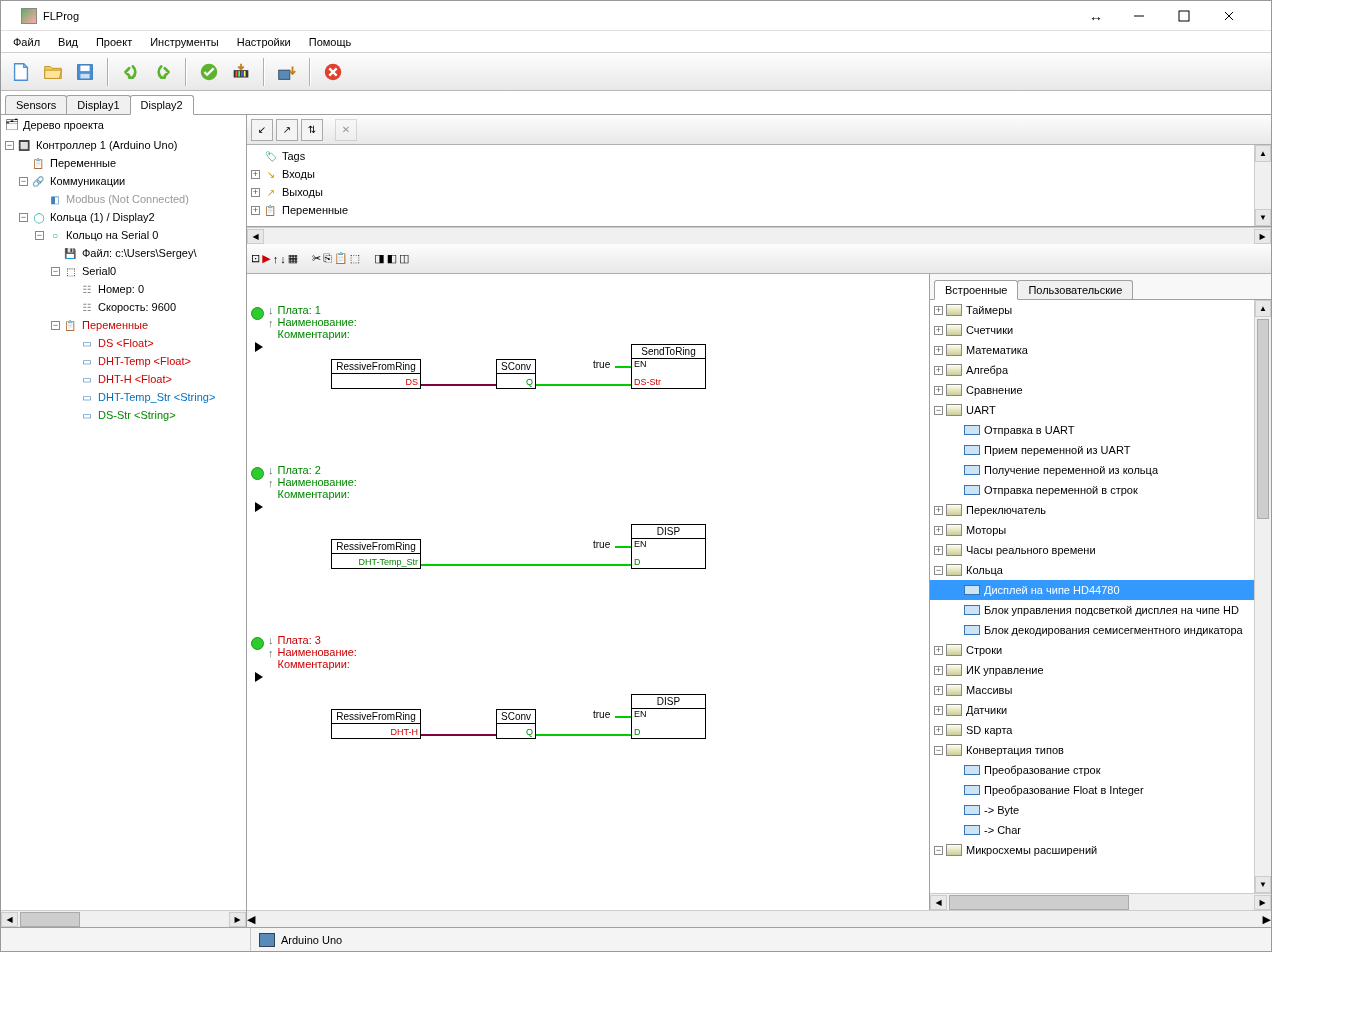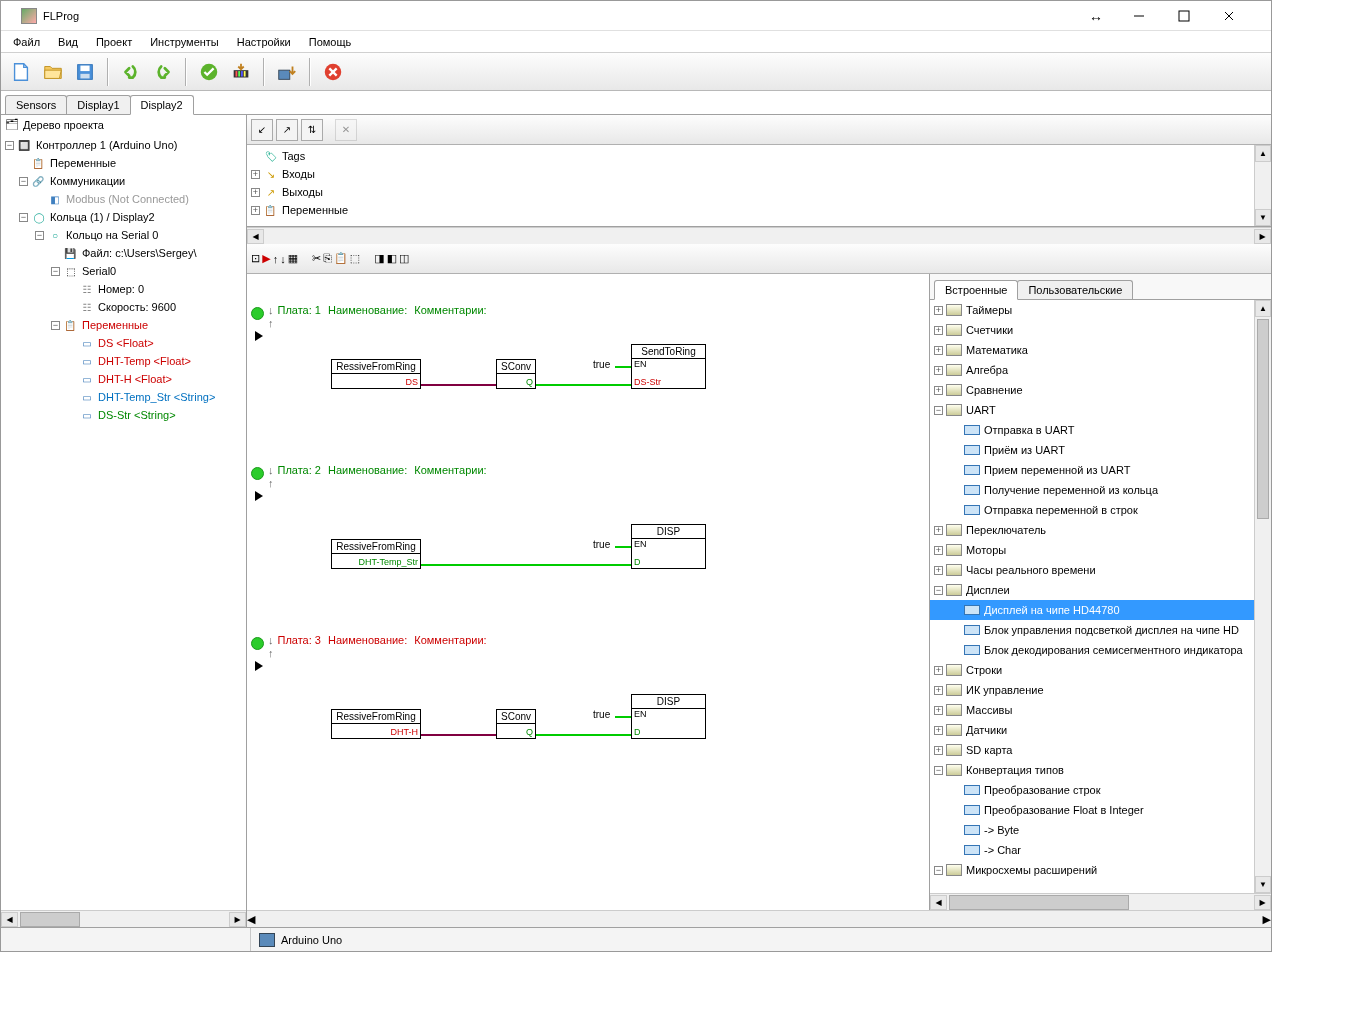--- a/index.html
+++ b/index.html
@@ -39,21 +39,21 @@
 .tagstree{flex:1;padding:2px 0;}
 .tagspane .vscroll{width:17px;background:#f0f0f0;border-left:1px solid #ccc;display:flex;flex-direction:column;}
 .vsbtn{height:17px;background:#e8e8e8;border:1px solid #ccc;font-size:8px;display:flex;align-items:center;justify-content:center;}
 .canvas-toolbar{height:30px;background:linear-gradient(#fdfdfd,#e8e8e8);border-bottom:1px solid #b0b0b0;display:flex;align-items:center;padding:0 4px;gap:2px;}
 .canvas-area{flex:1;display:flex;overflow:hidden;}
 .canvas{flex:1;background:#fff;position:relative;overflow:auto;}
 .board{position:absolute;left:4px;}
 .board-head{display:flex;align-items:flex-start;gap:4px;}
 .greendot{width:13px;height:13px;border-radius:50%;background:#2bcc2b;border:1px solid #1a9a1a;margin-top:3px;}
 .arrows{display:flex;flex-direction:column;gap:1px;font-size:9px;color:#666;}
-.board-text{display:flex;flex-direction:row;gap:7px;color:#008800;font-size:10px;}
+.board-text{display:flex;flex-direction:column;gap:0;color:#008800;font-size:10px;}
 .board-text.red{color:#cc0000;}
 .tri{width:0;height:0;border-left:8px solid #000;border-top:5px solid transparent;border-bottom:5px solid transparent;margin-left:4px;margin-top:2px;}
 .fblock{position:absolute;border:1px solid #000;background:#fff;}
 .fblock .fhead{background:#fff;border-bottom:1px solid #000;text-align:center;font-size:10px;padding:1px 2px;}
 .fblock .port{position:absolute;font-size:9px;}
 .wire{position:absolute;height:2px;}
 .wire.maroon{background:#800040;}
 .wire.green{background:#00cc00;}
 .libpane{width:342px;border-left:1px solid #a0a0a0;display:flex;flex-direction:column;background:#fff;}
 .libtabs{height:26px;display:flex;align-items:flex-end;padding-left:4px;border-bottom:1px solid #a0a0a0;background:#f8f8f8;}
@@ -497,26 +497,20 @@
                 <div class="librow">
                   <span style="width:18px;flex-shrink:0"></span>
                   <span class="nw2"></span>
                   <span class="licon2"></span>
                   <span>Отправка в UART</span>
                 </div>
                 <div class="librow">
                   <span style="width:18px;flex-shrink:0"></span>
                   <span class="nw2"></span>
                   <span class="licon2"></span>
-                  <span>Приём из UART</span>
-                </div>
-                <div class="librow">
-                  <span style="width:18px;flex-shrink:0"></span>
-                  <span class="nw2"></span>
-                  <span class="licon2"></span>
                   <span>Прием переменной из UART</span>
                 </div>
                 <div class="librow">
                   <span style="width:18px;flex-shrink:0"></span>
                   <span class="nw2"></span>
                   <span class="licon2"></span>
                   <span>Получение переменной из кольца</span>
                 </div>
                 <div class="librow">
                   <span style="width:18px;flex-shrink:0"></span>
@@ -539,21 +533,21 @@
                 <div class="librow">
                   <span style="width:0px;flex-shrink:0"></span>
                   <span class="tw">+</span>
                   <span class="licon"></span>
                   <span>Часы реального времени</span>
                 </div>
                 <div class="librow">
                   <span style="width:0px;flex-shrink:0"></span>
                   <span class="tw">−</span>
                   <span class="licon"></span>
-                  <span>Дисплеи</span>
+                  <span>Кольца</span>
                 </div>
                 <div class="librow sel">
                   <span style="width:18px;flex-shrink:0"></span>
                   <span class="nw2"></span>
                   <span class="licon2"></span>
                   <span>Дисплей на чипе HD44780</span>
                 </div>
                 <div class="librow">
                   <span style="width:18px;flex-shrink:0"></span>
                   <span class="nw2"></span>

